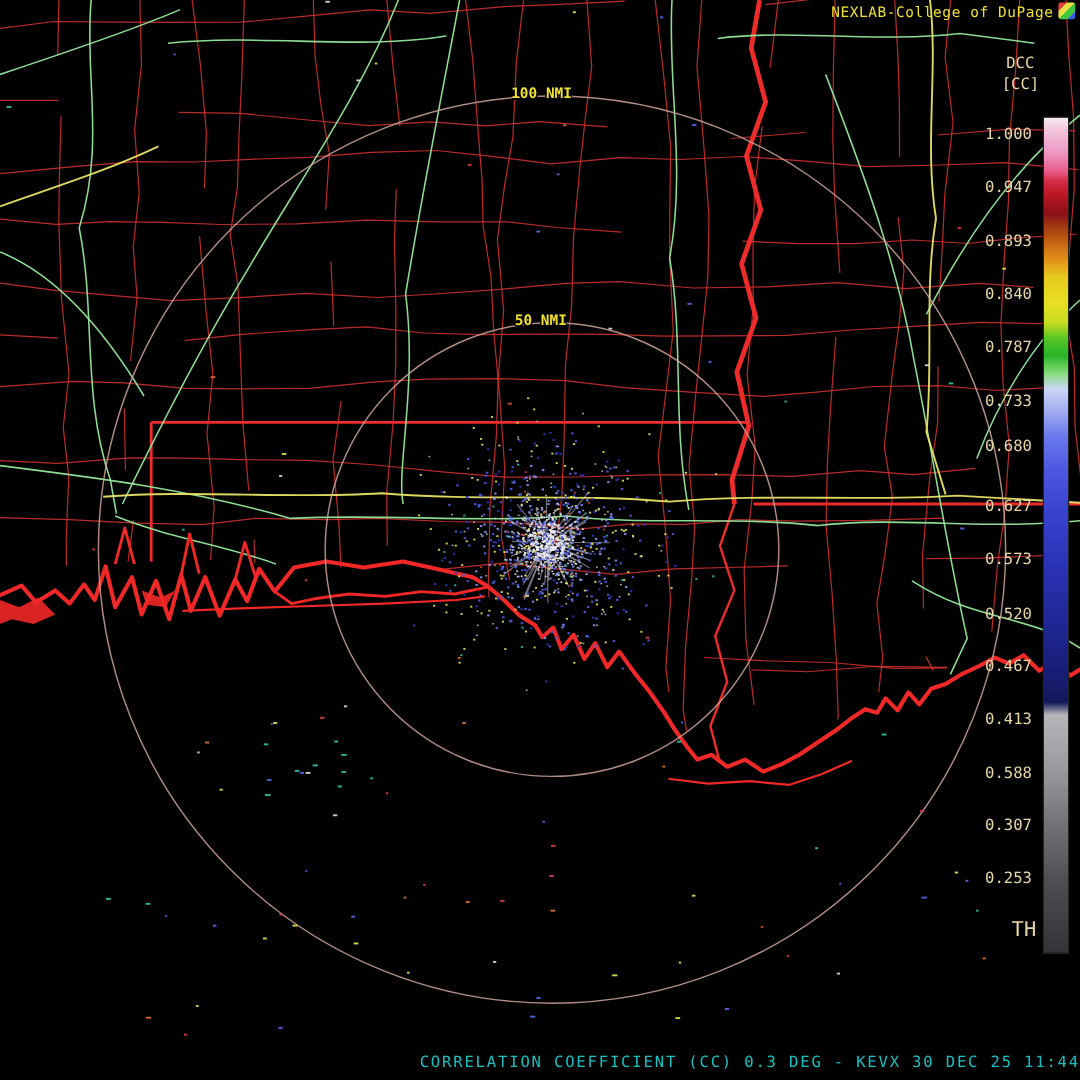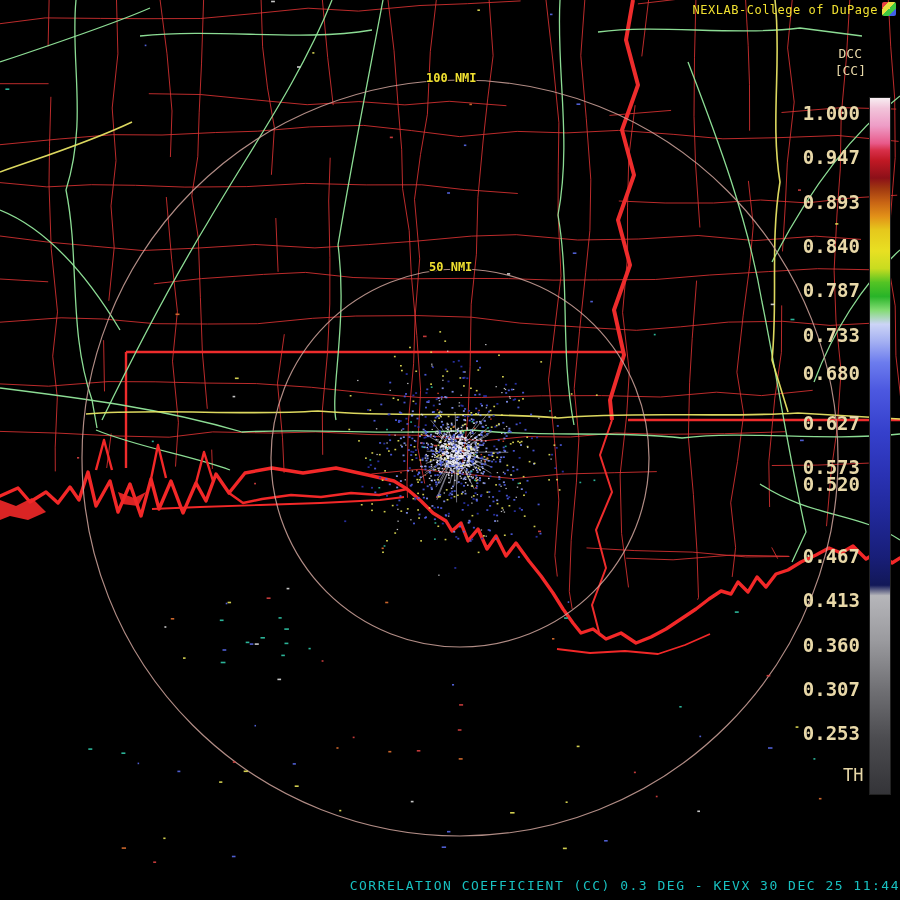--- a/index.html
+++ b/index.html
@@ -19,21 +19,21 @@
   .blob{fill:var(--coastline);opacity:.9;}
   .green{fill:none;stroke:var(--river-green);stroke-width:1.3;opacity:.95;}
   .yellow{fill:none;stroke:var(--highway-yellow);stroke-width:1.6;opacity:.95;}
   .ring{fill:none;stroke:var(--range-ring);stroke-width:1.2;opacity:.85;}
   .brand{position:absolute;top:3px;right:22px;color:var(--header-text);font-size:12px;letter-spacing:.5px;}
   .logo{position:absolute;top:2px;right:4px;width:14px;height:14px;border-radius:2px;
         background:linear-gradient(135deg,#e84040 0 25%,#e8e040 25% 50%,#40c840 50% 75%,#4060e8 75% 100%);}
   .prod-title{position:absolute;top:46px;right:38px;color:var(--scale-text);font-size:13px;}
   .prod-sub{position:absolute;top:63px;right:34px;color:var(--scale-text);font-size:13px;}
   .cb-bar{position:absolute;left:869px;top:97px;width:20px;height:696px;border:1px solid #222;}
-  .tick{position:absolute;right:40px;color:var(--scale-text);font-size:19px;line-height:14px;font-weight:bold;}
+  .tick{position:absolute;right:40px;color:var(--scale-text);font-size:13px;line-height:14px;}
   .th-label{position:absolute;left:843px;top:765px;color:var(--scale-text);font-size:17px;}
   .ring-label{position:absolute;color:var(--ring-label);font-size:12px;font-weight:bold;
     text-shadow:1px 1px 0 #000,-1px -1px 0 #000,1px -1px 0 #000,-1px 1px 0 #000;}
   #ring-label-outer{top:66px;left:426px;}
   #ring-label-inner{top:258px;left:429px;}
   .footer{position:absolute;bottom:7px;left:0;width:100%;text-align:right;
     color:var(--footer-text);font-size:13px;letter-spacing:1.5px;}
 </style>
 </head>
 <body>
@@ -1629,24 +1629,24 @@
   <div id="ticks">
       <div class="tick" style="top: 106px;">1.000</div>
       <div class="tick" style="top: 150.3px;">0.947</div>
       <div class="tick" style="top: 194.6px;">0.893</div>
       <div class="tick" style="top: 238.9px;">0.840</div>
       <div class="tick" style="top: 283.2px;">0.787</div>
       <div class="tick" style="top: 327.5px;">0.733</div>
       <div class="tick" style="top: 366px;">0.680</div>
       <div class="tick" style="top: 416.1px;">0.627</div>
       <div class="tick" style="top: 460.4px;">0.573</div>
-      <div class="tick" style="top: 477px;">0.520</div>
+      <div class="tick" style="top: 506px;">0.520</div>
       <div class="tick" style="top: 549px;">0.467</div>
       <div class="tick" style="top: 593.3px; margin-left: 20px;">0.413</div>
-      <div class="tick" style="top: 637.6px;">0.360</div>
+      <div class="tick" style="top: 637.6px;">0.588</div>
       <div class="tick" style="top: 681.9px;">0.307</div>
       <div class="tick" style="top: 726.2px;">0.253</div>
     </div>
   <div class="th-label">TH</div>
 
   <div class="ring-label" id="ring-label-outer" style="top: 71px; left: 426px;">100 NMI</div>
   <div class="ring-label" id="ring-label-inner" style="top: 260px; left: 429px;">50 NMI</div>
 
   <div class="footer">CORRELATION COEFFICIENT (CC) 0.3 DEG - KEVX 30 DEC 25 11:44</div>
 </div>

